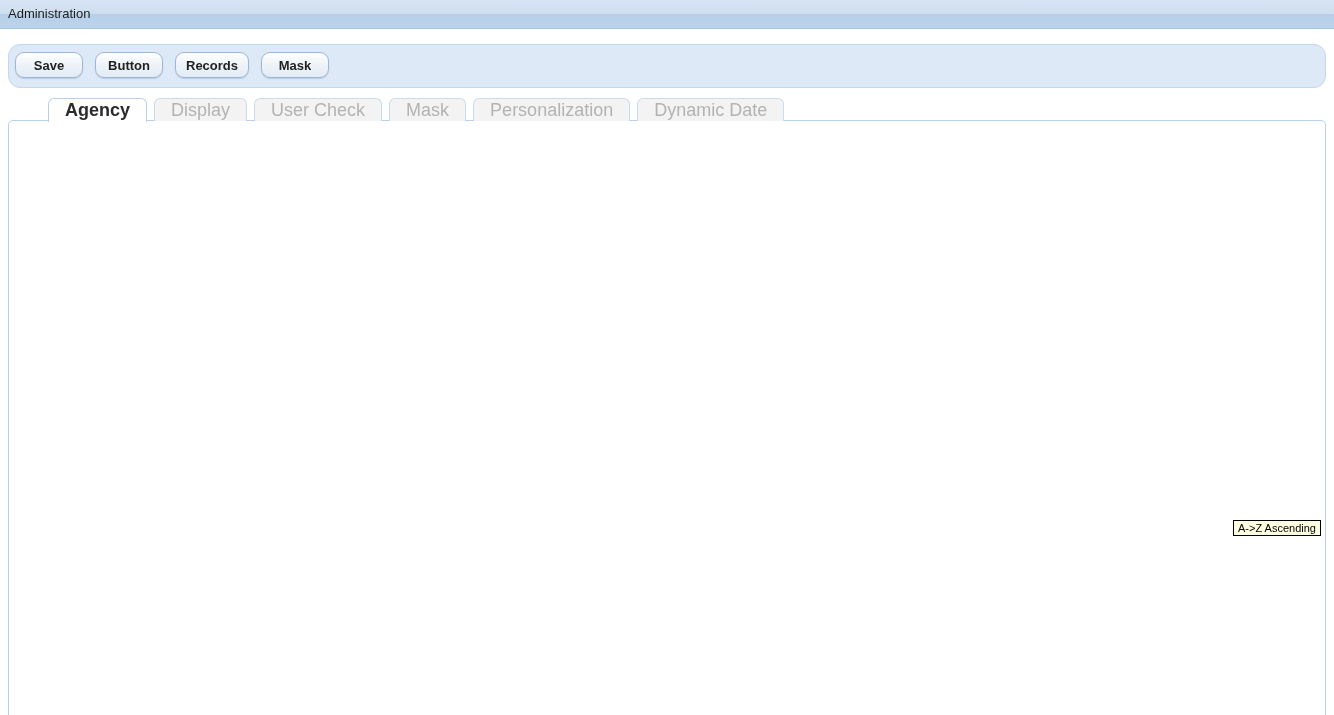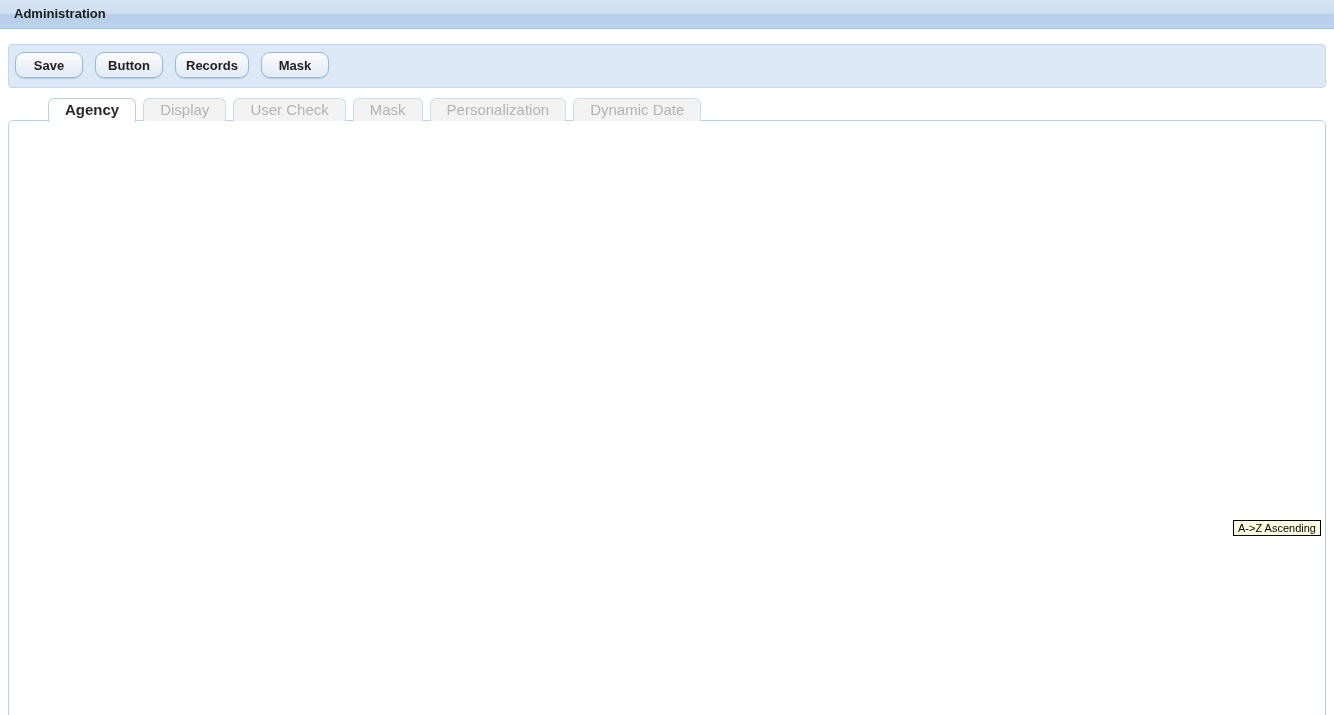--- a/index.html
+++ b/index.html
@@ -3,35 +3,35 @@
 <meta charset="utf-8">
 <style>
   html,body{margin:0;padding:0;}
   .page{position:relative;width:1334px;height:715px;overflow:hidden;background:#fff;
         font-family:"Liberation Sans",sans-serif;font-size:13px;color:#333;}
 
   
   .titlebar{position:absolute;left:0;top:0;width:1334px;height:28px;
     background:linear-gradient(#d7e4f3 0%,#cfdeef 49%,#b6cfe9 50%,#bcd3ea 100%);
     border-bottom:1px solid #a8c3e0;}
-  .titlebar .t{position:absolute;left:14px;top:6px;font-weight:bold;font-size:13px;color:#1c1c1c;}
+  .titlebar .t{position:absolute;left:8px;top:6px;font-weight:normal;font-size:13px;color:#1c1c1c;}
 
   
   .toolbar{position:absolute;left:8px;top:44px;width:1316px;height:42px;
-    background:#dde9f6;border:1px solid #c2d8ec;border-radius:4px;}
+    background:#dde9f6;border:1px solid #c2d8ec;border-radius:12px;}
   .toolbar .btns{position:absolute;left:6px;top:7px;display:flex;gap:12px;}
   .tb-btn{height:26px;min-width:68px;padding:0 10px;border:1px solid #9bb8d6;border-radius:9px;
     background:linear-gradient(#fefefe,#eef3f9 50%,#e3ebf5);
     font-family:"Liberation Sans",sans-serif;font-weight:bold;font-size:13px;color:#222;
     box-shadow:0 1px 1px rgba(120,150,190,.35);cursor:pointer;}
 
   
   .tabs{position:absolute;left:48px;top:98px;display:flex;gap:7px;z-index:3;}
   .tab{height:22px;line-height:22px;padding:0 16px;border:1px solid #c9dbee;border-bottom:none;
-    border-radius:6px 6px 0 0;background:#f3f3f3;color:#b3b3b3;font-size:15px;cursor:pointer;}
+    border-radius:6px 6px 0 0;background:#f3f3f3;color:#b3b3b3;font-size:18px;cursor:pointer;}
   .tab.active{background:#fff;color:#2b2b2b;font-weight:bold;border-color:#b9d1e8;
     height:23px;position:relative;z-index:4;}
 
   
   .panel{position:absolute;left:8px;top:120px;width:1316px;height:640px;background:#fff;
     border:1px solid #b9d1e8;border-radius:5px;z-index:1;}
 
   .lbl{position:absolute;font-size:13px;color:#333;}
   .lbl.b{font-weight:bold;color:#222;}
   .req-star{color:#d40000;font-weight:bold;}

